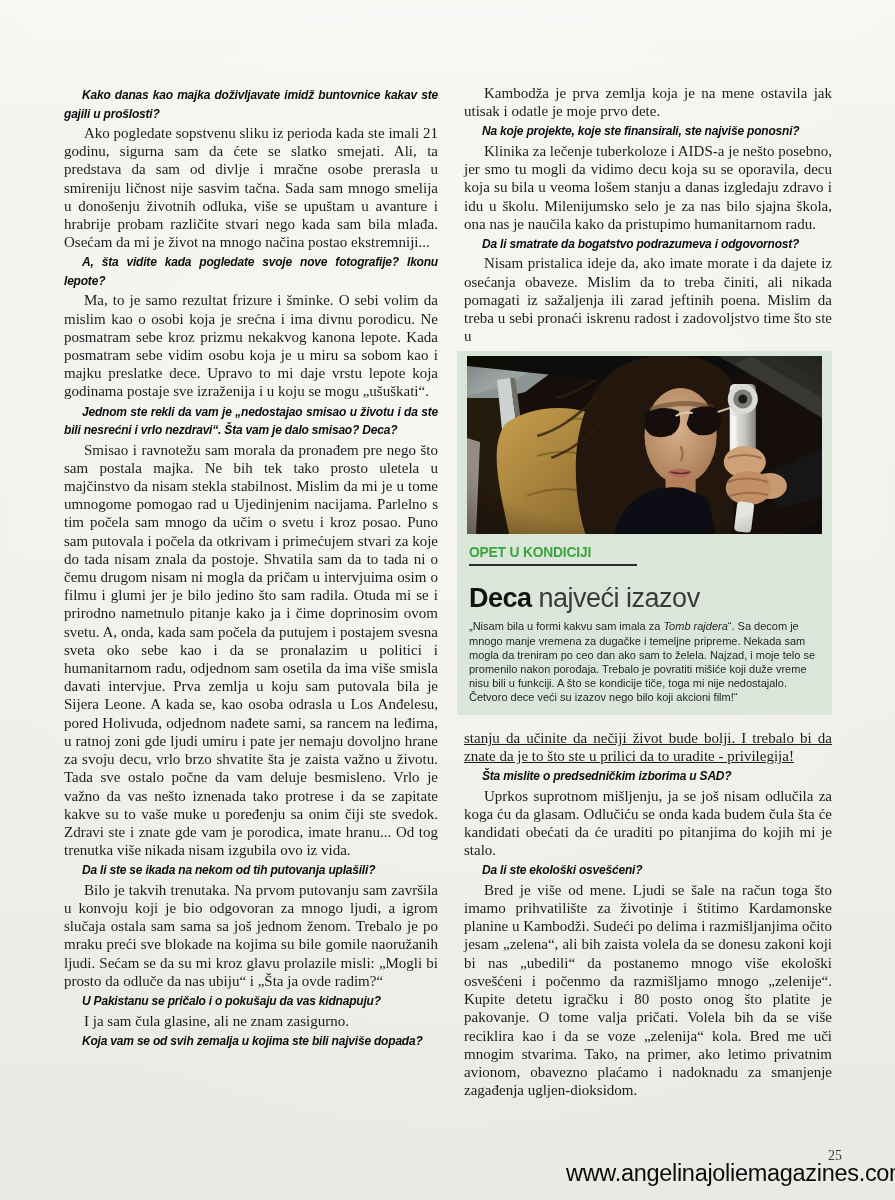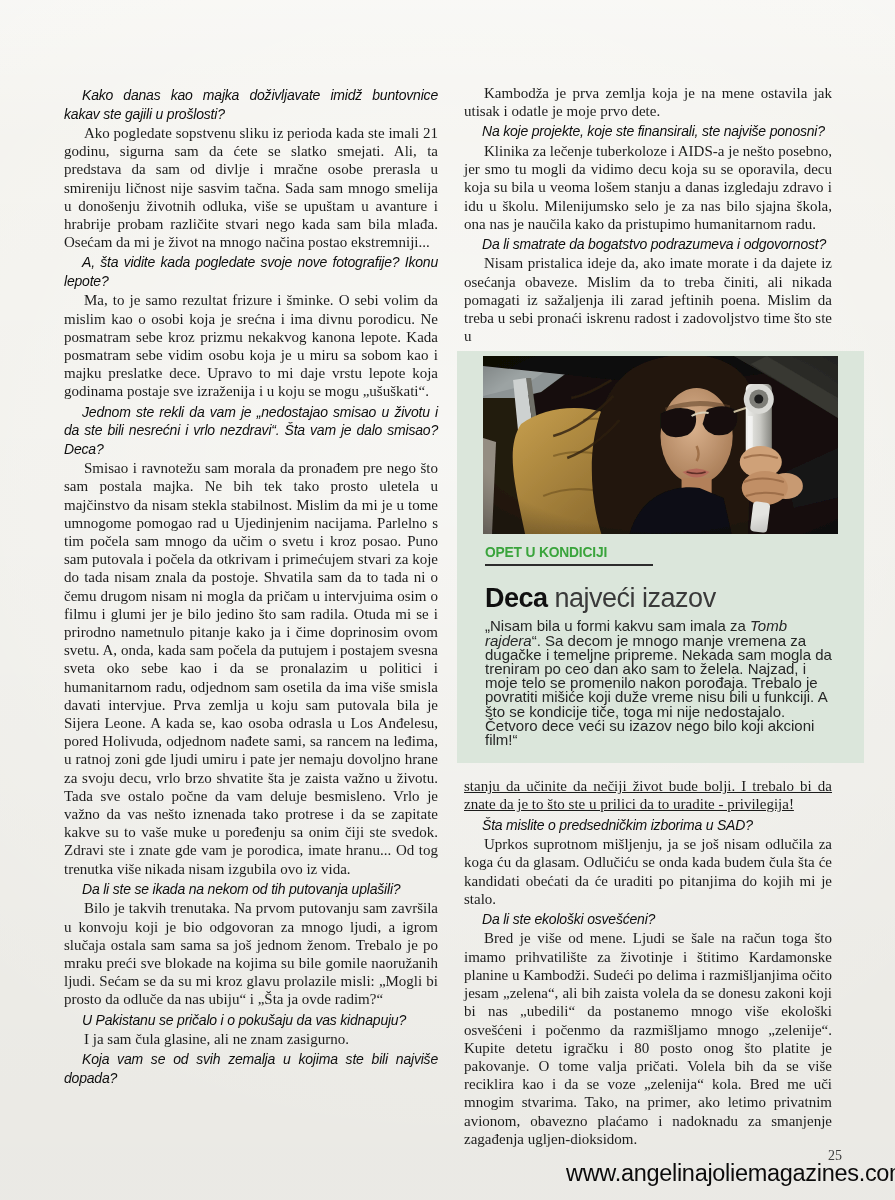--- a/index.html
+++ b/index.html
@@ -18,59 +18,59 @@
     background:
       radial-gradient(130% 95% at 50% 38%, rgba(255,255,255,.45), rgba(0,0,0,0) 62%),
       linear-gradient(180deg, rgba(255,255,255,.4) 0%, rgba(0,0,0,0) 12%, rgba(0,0,0,.035) 96%);
   }
   .col { position:absolute; top:84px; }
   .col-left  { left:64px;  width:374px; }
   .col-right { left:464px; width:368px; }
 
   .question {
     font-family:"Liberation Sans", sans-serif;
-    font-style:italic; font-weight:400;
-    font-size:14px; line-height:18.5px; letter-spacing:-0.2px;
+    font-style:italic; font-weight:700;
+    font-size:12px; line-height:18.5px; letter-spacing:-0.2px;
     text-indent:18px; text-align:justify;
     color:#0e0e0e; margin:2px 0 1px;
   }
   .answer {
     font-family:"Liberation Serif", serif;
     font-size:15px; line-height:18.2px;
     text-indent:20px; text-align:justify;
     color:#1c1c1c; margin:0;
   }
 
   .figure {
     margin:6px 0 14px -7px; width:375px;
     background:var(--figureBg, #dbe6db);
-    padding:5px 16px 10px;
+    padding:5px 0 10px;
   }
   .photo-wrap { padding:0 10px; }
   svg.photo { display:block; width:355px; height:178px; }
   .kicker {
     margin:9px 12px 0;
     font-family:"Liberation Sans", sans-serif; font-weight:700;
     font-size:15px; letter-spacing:-0.2px;
     color:var(--kickerGreen, #3aa43c);
     transform:scaleX(.92); transform-origin:left center;
     white-space:nowrap;
   }
   .fig-rule { margin:4px 0 0 12px; width:168px; height:2px; background:#2c2c2c; }
   .headline {
     margin:17px 12px 0;
     font-family:"Liberation Sans", sans-serif;
     font-size:27px; line-height:31px; letter-spacing:-0.5px;
     color:#3a3a3a; white-space:nowrap;
   }
   .headline .lead { font-weight:700; color:#101010; }
   .caption {
-    margin:5px 14px 6px 12px;
+    margin:5px 14px 0 12px;
     font-family:"Liberation Sans", sans-serif;
-    font-size:15px; line-height:14.2px;
+    font-size:11px; line-height:14.2px;
     color:#262626;
   }
   .caption .ital { font-style:italic; }
 
   .page-number {
     position:absolute; left:828px; top:1148px;
     font-family:"Liberation Serif", serif; font-size:14px; color:#3c3c3c;
   }
   .watermark {
     position:absolute; left:566px; top:1160px; width:330px;

